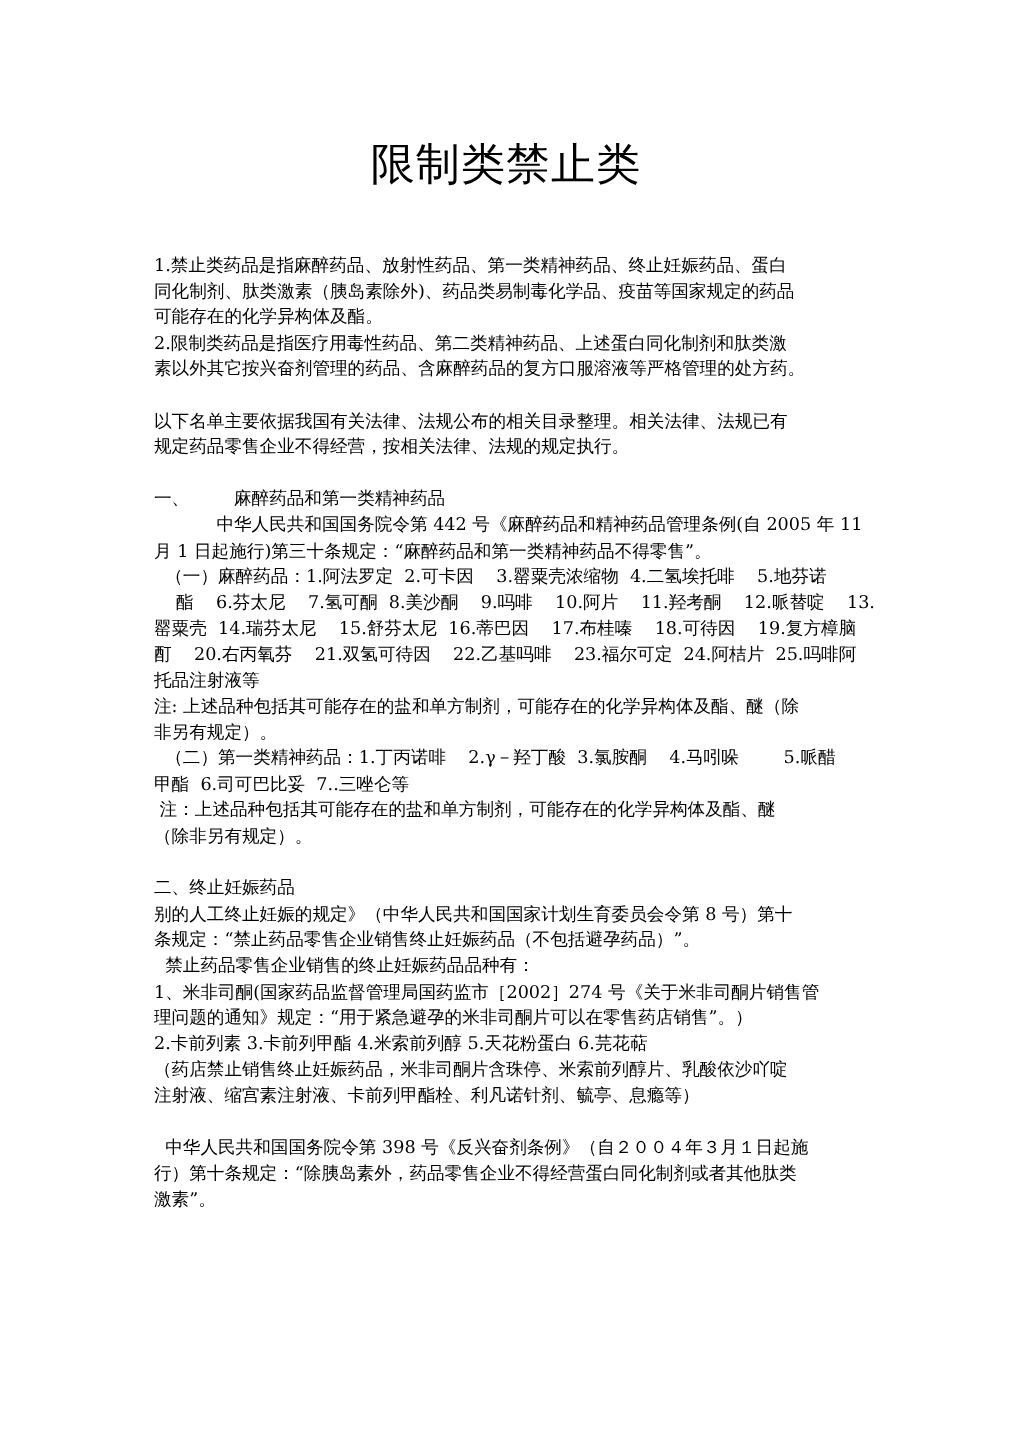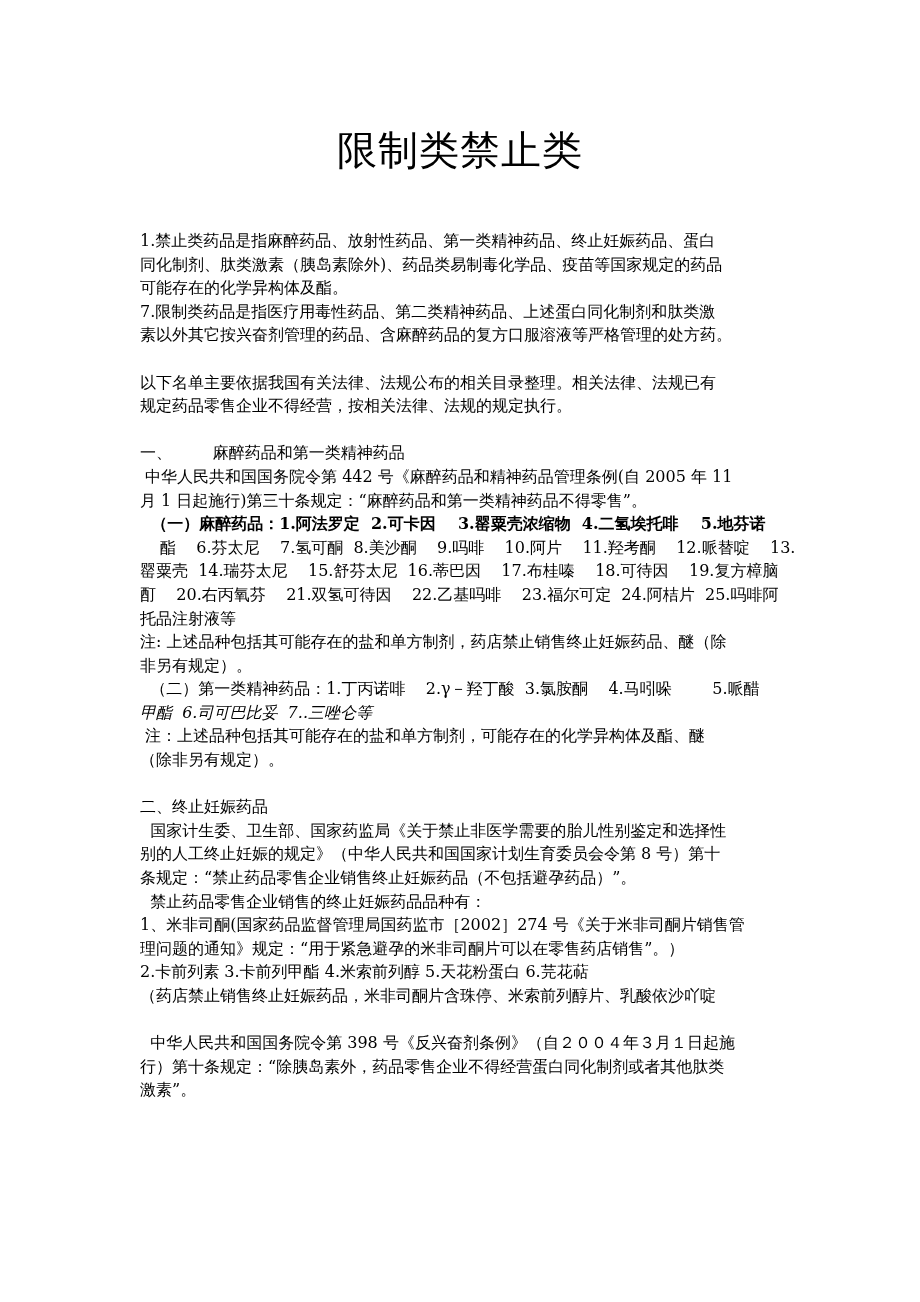--- a/index.html
+++ b/index.html
@@ -19,58 +19,58 @@
 <div class="page">
   <h1 class="title">限制类禁止类</h1>
 
   <div class="body">
     <div>
       <div class="line">1.禁止类药品是指麻醉药品、放射性药品、第一类精神药品、终止妊娠药品、蛋白</div>
       <div class="line">同化制剂、肽类激素（胰岛素除外)、药品类易制毒化学品、疫苗等国家规定的药品</div>
       <div class="line">可能存在的化学异构体及酯。</div>
     </div>
     <div>
-      <div class="line">7.限制类药品是指医疗用毒性药品、第二类精神药品、上述蛋白同化制剂和肽类激</div>
+      <div class="line">2.限制类药品是指医疗用毒性药品、第二类精神药品、上述蛋白同化制剂和肽类激</div>
       <div class="line">素以外其它按兴奋剂管理的药品、含麻醉药品的复方口服溶液等严格管理的处方药。</div>
     </div>
     <div class="blank"></div>
     <div>
       <div class="line">以下名单主要依据我国有关法律、法规公布的相关目录整理。相关法律、法规已有</div>
       <div class="line">规定药品零售企业不得经营，按相关法律、法规的规定执行。</div>
     </div>
     <div class="blank"></div>
 
     <div>
       <div class="line" style="white-space:pre;">一、        麻醉药品和第一类精神药品</div>
-      <div class="line" style="white-space:pre;"> 中华人民共和国国务院令第 442 号《麻醉药品和精神药品管理条例(自 2005 年 11</div>
+      <div class="line" style="white-space:pre;text-align:right;"> 中华人民共和国国务院令第 442 号《麻醉药品和精神药品管理条例(自 2005 年 11</div>
       <div class="line">月 1 日起施行)第三十条规定：“麻醉药品和第一类精神药品不得零售”。</div>
-      <div class="line" style="white-space:pre;font-weight:bold;">  （一）麻醉药品：1.阿法罗定  2.可卡因    3.罂粟壳浓缩物  4.二氢埃托啡    5.地芬诺</div>
+      <div class="line" style="white-space:pre;">  （一）麻醉药品：1.阿法罗定  2.可卡因    3.罂粟壳浓缩物  4.二氢埃托啡    5.地芬诺</div>
       <div class="line" style="white-space:pre;padding-left:20px;">酯    6.芬太尼    7.氢可酮  8.美沙酮    9.吗啡    10.阿片    11.羟考酮    12.哌替啶    13.</div>
       <div class="line" style="white-space:pre;">罂粟壳  14.瑞芬太尼    15.舒芬太尼  16.蒂巴因    17.布桂嗪    18.可待因    19.复方樟脑</div>
       <div class="line" style="white-space:pre;">酊    20.右丙氧芬    21.双氢可待因    22.乙基吗啡    23.福尔可定  24.阿桔片  25.吗啡阿</div>
       <div class="line">托品注射液等</div>
-      <div class="line">注: 上述品种包括其可能存在的盐和单方制剂，药店禁止销售终止妊娠药品、醚（除</div>
+      <div class="line">注: 上述品种包括其可能存在的盐和单方制剂，可能存在的化学异构体及酯、醚（除</div>
       <div class="line">非另有规定）。</div>
       <div class="line" style="white-space:pre;">  （二）第一类精神药品：1.丁丙诺啡    2.γ－羟丁酸  3.氯胺酮    4.马吲哚        5.哌醋</div>
-      <div class="line" style="white-space:pre;font-style:italic;">甲酯  6.司可巴比妥  7..三唑仑等</div>
+      <div class="line" style="white-space:pre;">甲酯  6.司可巴比妥  7..三唑仑等</div>
       <div class="line" style="white-space:pre;"> 注：上述品种包括其可能存在的盐和单方制剂，可能存在的化学异构体及酯、醚</div>
       <div class="line">（除非另有规定）。</div>
     </div>
     <div class="blank"></div>
 
     <div>
       <div class="line">二、终止妊娠药品</div>
-      <div class="line" style="white-space:pre;">  国家计生委、卫生部、国家药监局《关于禁止非医学需要的胎儿性别鉴定和选择性</div>
       <div class="line">别的人工终止妊娠的规定》（中华人民共和国国家计划生育委员会令第 8 号）第十</div>
       <div class="line">条规定：“禁止药品零售企业销售终止妊娠药品（不包括避孕药品）”。</div>
       <div class="line" style="white-space:pre;">  禁止药品零售企业销售的终止妊娠药品品种有：</div>
       <div class="line">1、米非司酮(国家药品监督管理局国药监市［2002］274 号《关于米非司酮片销售管</div>
       <div class="line">理问题的通知》规定：“用于紧急避孕的米非司酮片可以在零售药店销售”。）</div>
       <div class="line">2.卡前列素 3.卡前列甲酯 4.米索前列醇 5.天花粉蛋白 6.芫花萜</div>
       <div class="line">（药店禁止销售终止妊娠药品，米非司酮片含珠停、米索前列醇片、乳酸依沙吖啶</div>
+      <div class="line">注射液、缩宫素注射液、卡前列甲酯栓、利凡诺针剂、毓亭、息瘾等）</div>
     </div>
     <div class="blank"></div>
 
     <div>
       <div class="line" style="white-space:pre;">  中华人民共和国国务院令第 398 号《反兴奋剂条例》（自２００４年３月１日起施</div>
       <div class="line">行）第十条规定：“除胰岛素外，药品零售企业不得经营蛋白同化制剂或者其他肽类</div>
       <div class="line">激素”。</div>
     </div>
   </div>
 </div>

